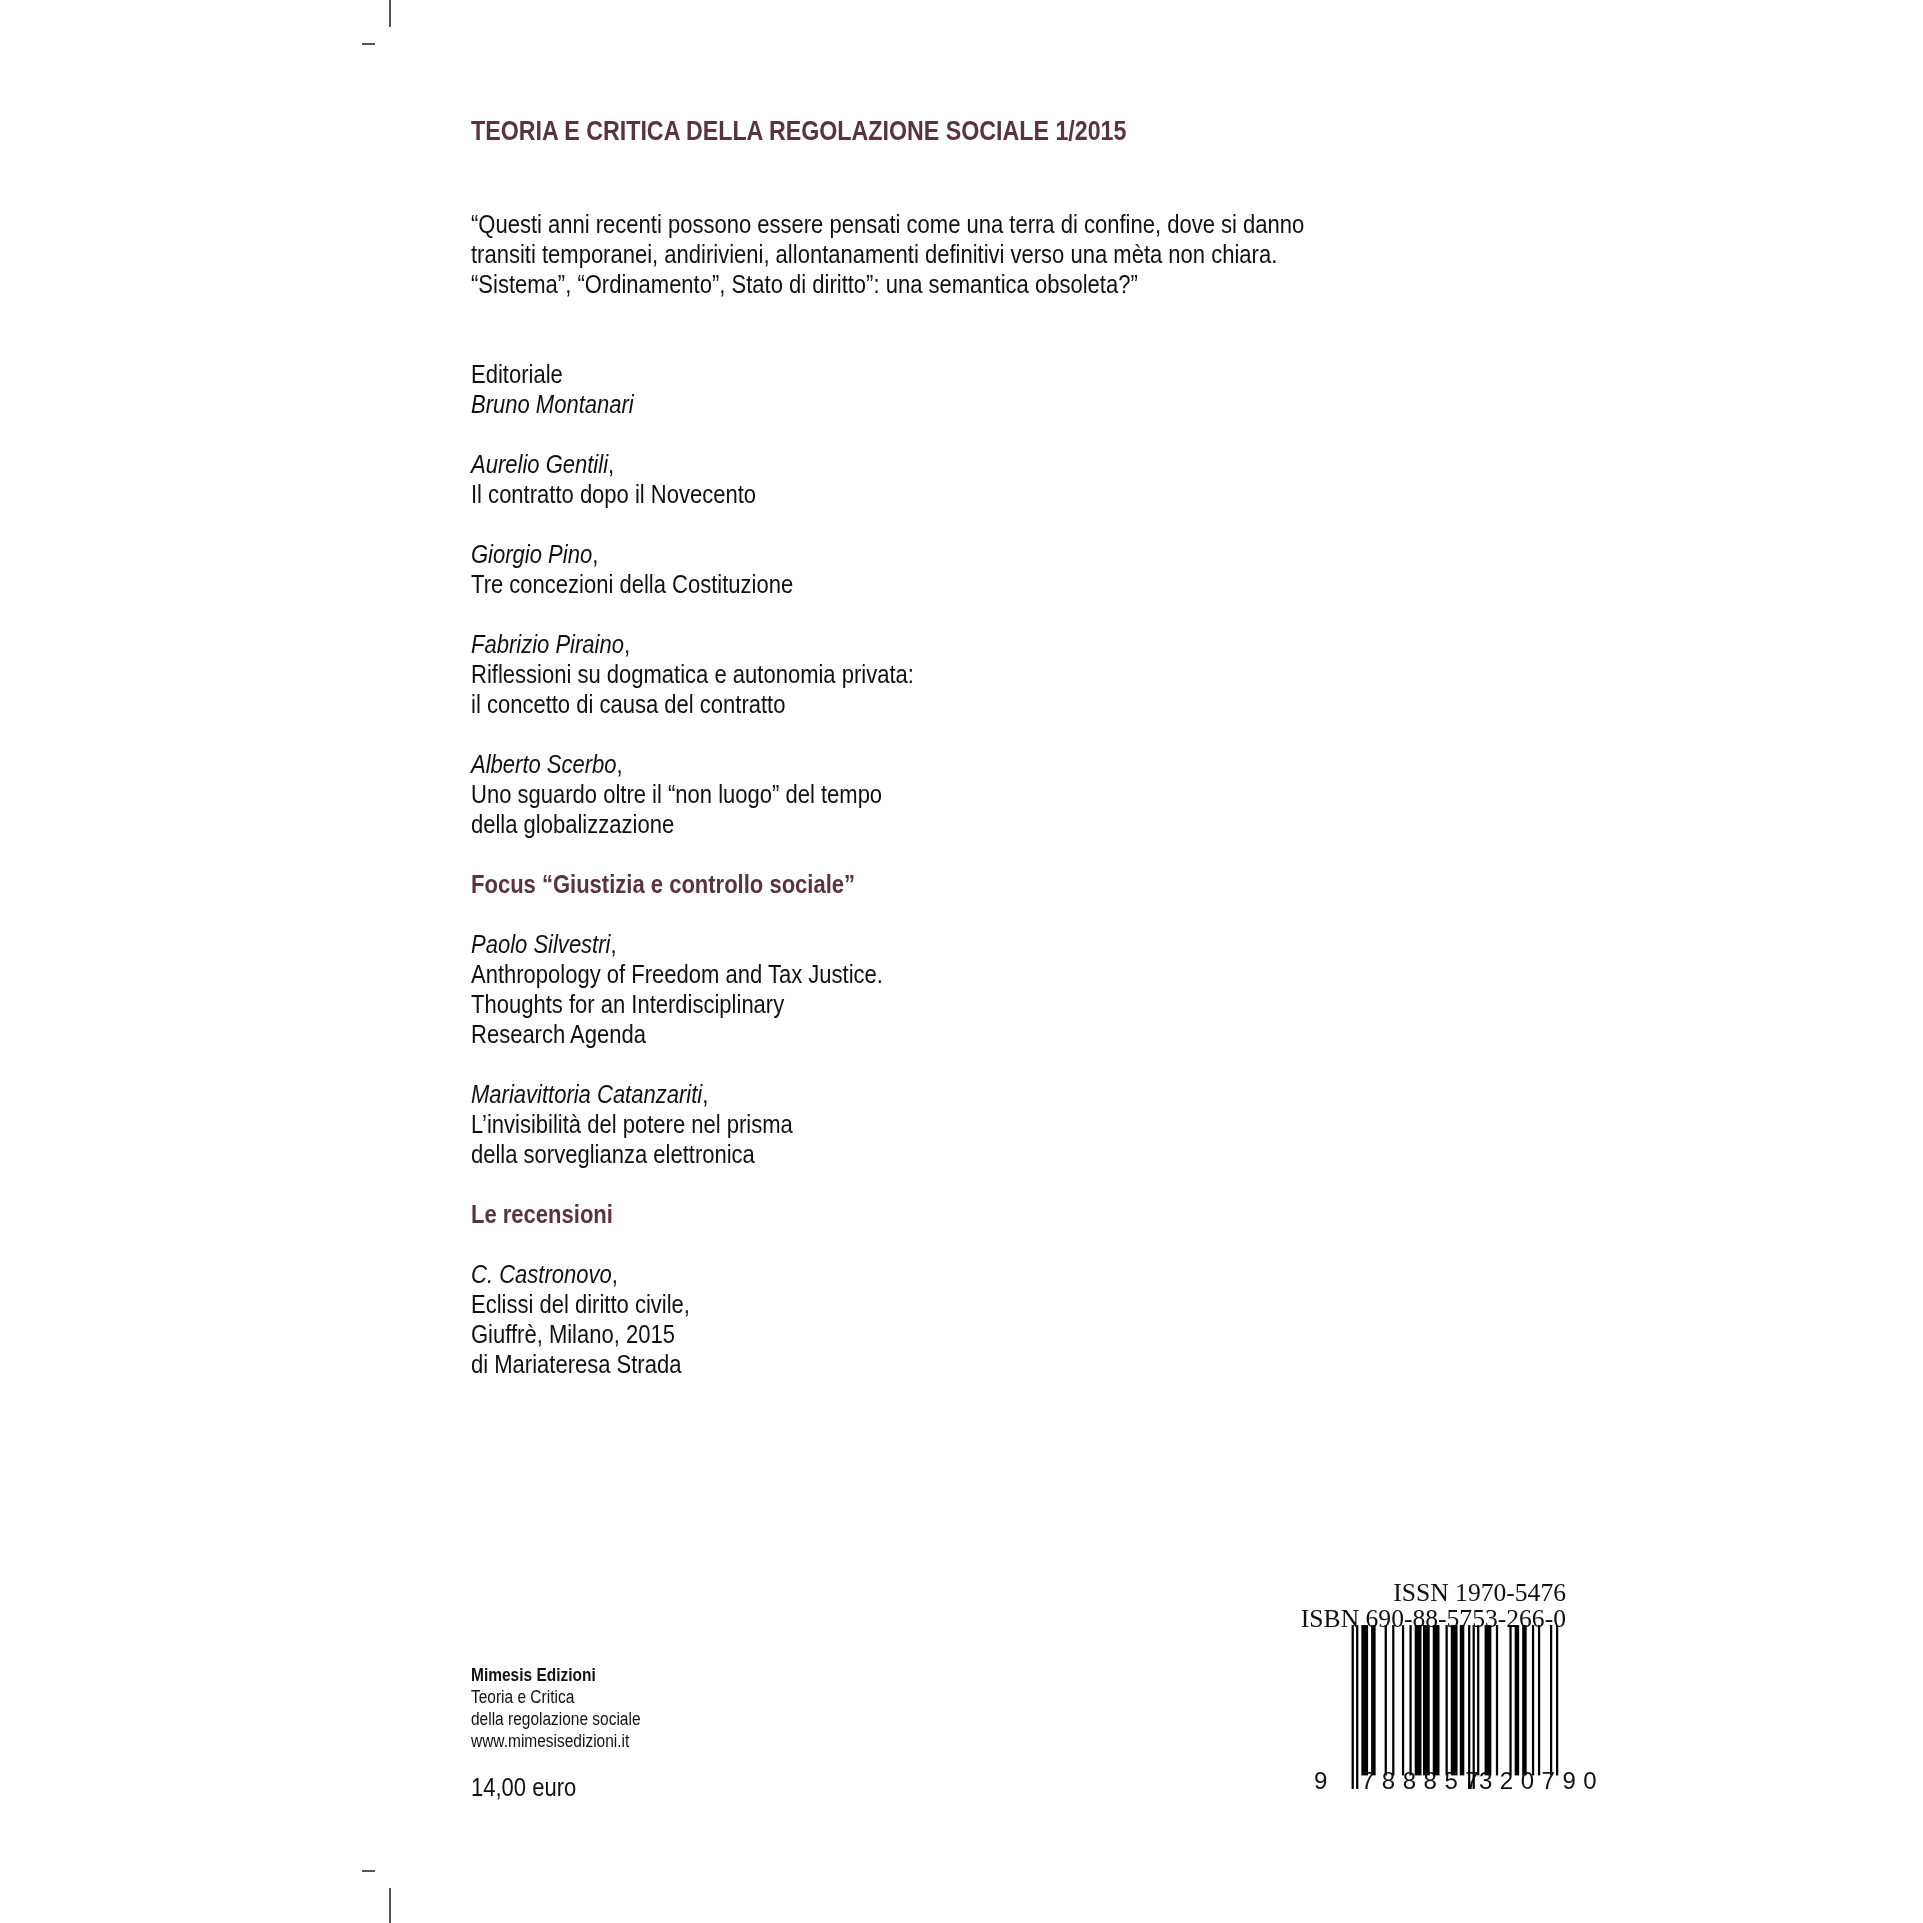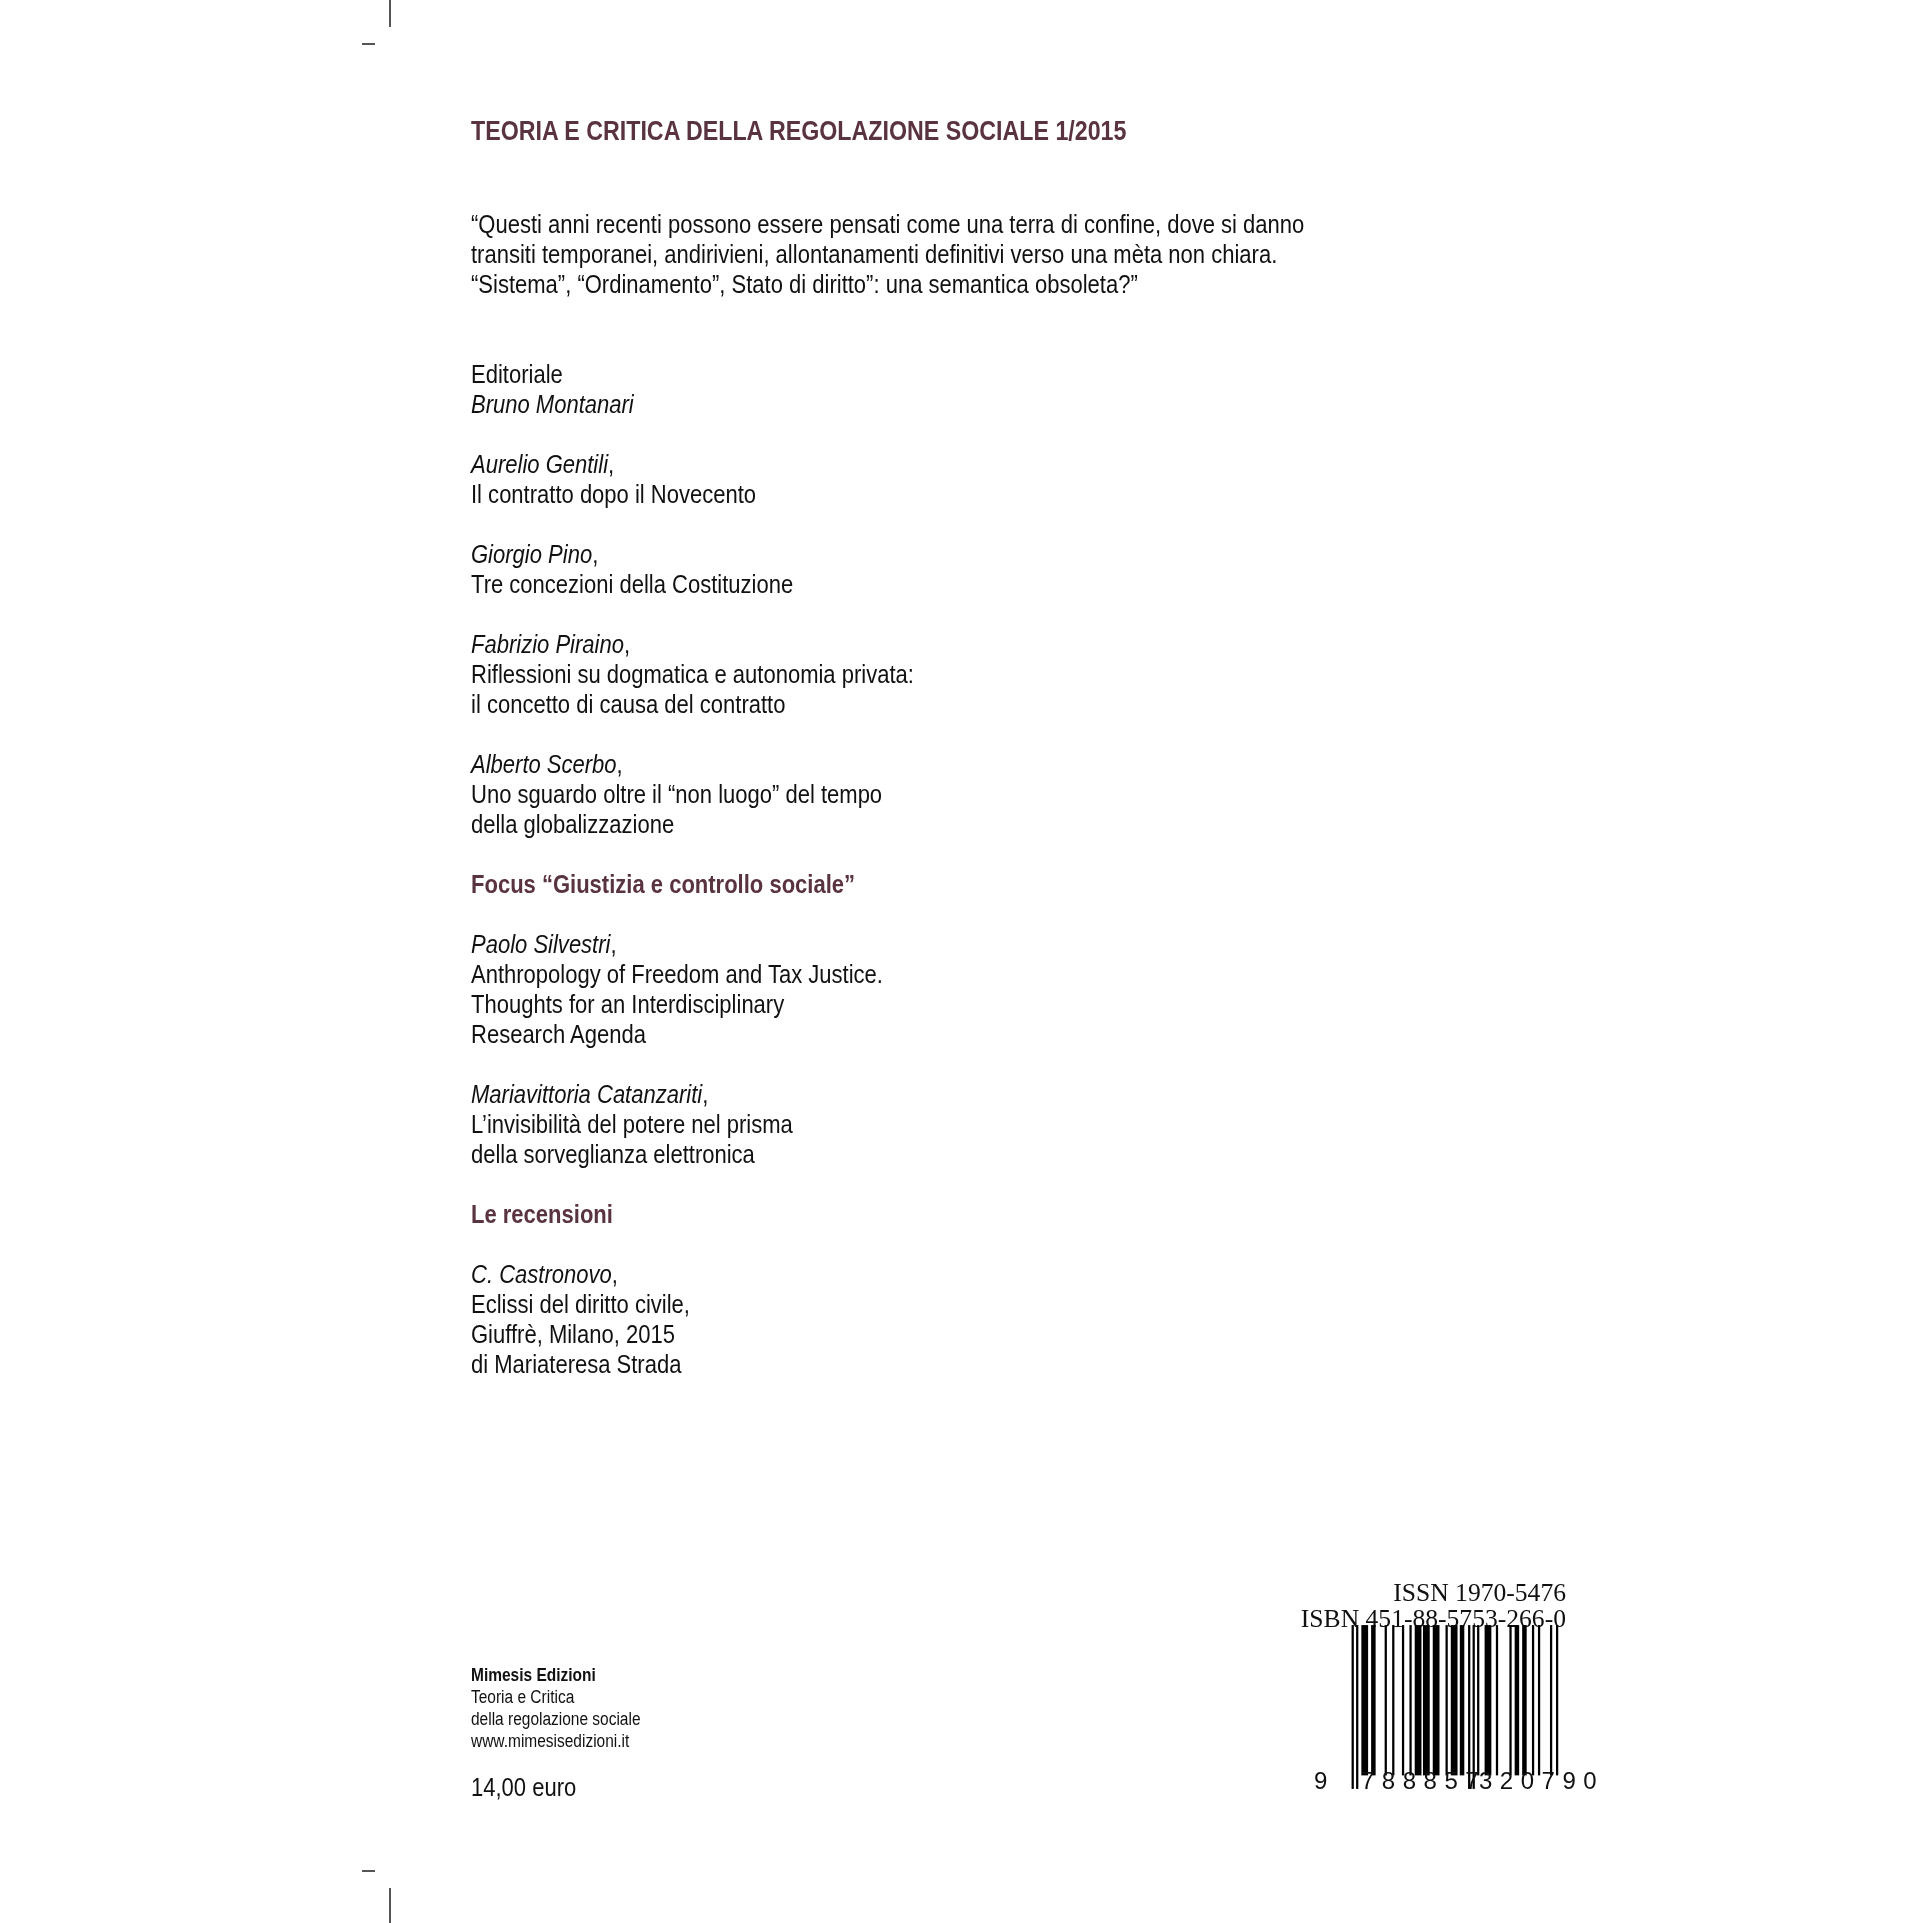--- a/index.html
+++ b/index.html
@@ -93,21 +93,21 @@
   <div><b>Mimesis Edizioni</b></div>
   <div>Teoria e Critica</div>
   <div>della regolazione sociale</div>
   <div>www.mimesisedizioni.it</div>
 </div>
 
 <div class="price">14,00 euro</div>
 
 <div class="codes">
   <div>ISSN 1970-5476</div>
-  <div>ISBN 451-88-5753-266-0</div>
+  <div>ISBN 690-88-5753-266-0</div>
 </div>
 
 <svg class="barcode" viewBox="0 0 330 230" xmlns="http://www.w3.org/2000/svg">
   <g fill="#000">
     <rect x="50" y="0" width="3" height="218"></rect>
     <rect x="56" y="0" width="3" height="218"></rect>
     <rect x="63" y="0" width="9" height="200"></rect>
     <rect x="76" y="0" width="6" height="200"></rect>
     <rect x="94" y="0" width="3" height="200"></rect>
     <rect x="104" y="0" width="3" height="200"></rect>

